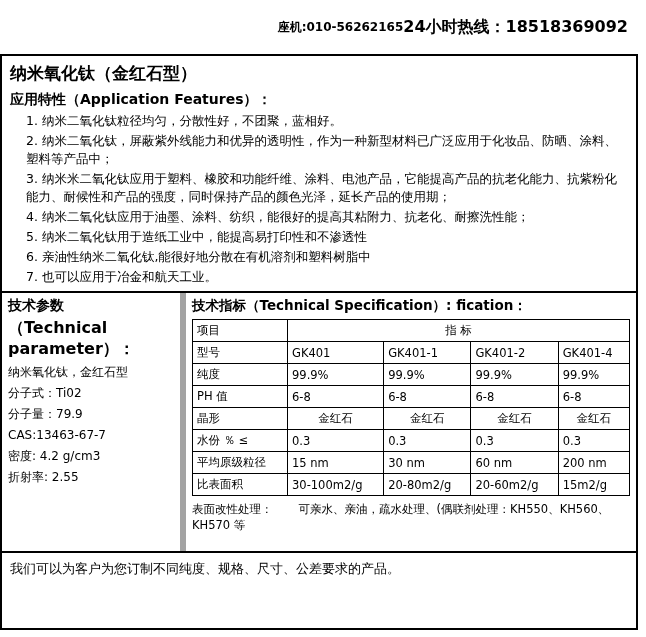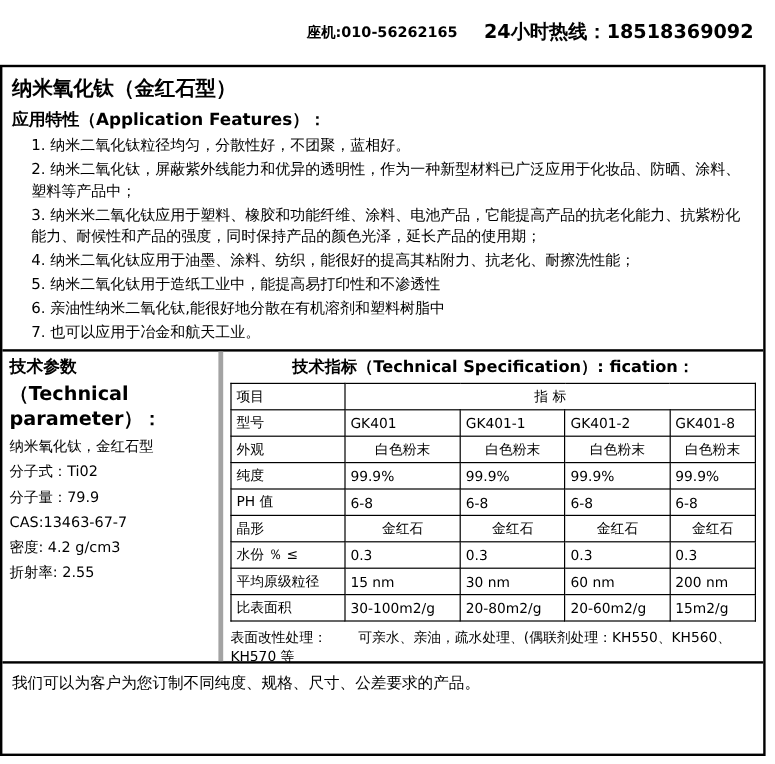--- a/index.html
+++ b/index.html
@@ -25,21 +25,20 @@
     height: 54px;
     display: flex;
     align-items: center;
     justify-content: flex-end;
     padding-right: 18px;
     box-sizing: border-box;
   }
   .contact-bar .phone {
     font-size: 12px;
     font-weight: bold;
-    margin-right: 22px;
     letter-spacing: 0px;
   }
   .contact-bar .hotline {
     font-size: 16px;
     font-weight: bold;
   }
 
   
   .frame {
     border: 2px solid #000;
@@ -74,21 +73,21 @@
   }
 
   
   .lower {
     display: flex;
     height: 258px;
   }
   .left-col {
     width: 184px;
     box-sizing: border-box;
-    border-right: 4px solid #a3a3a3;
+    border-right: 6px solid #a3a3a3;
     padding: 4px 6px;
   }
   .left-col .h {
     font-size: 14px;
     font-weight: bold;
     padding-bottom: 3px;
   }
   .left-col .sub {
     font-size: 16px;
     font-weight: bold;
@@ -100,21 +99,20 @@
   }
   .right-col {
     flex: 1;
     padding: 4px 6px 4px 6px;
     box-sizing: border-box;
   }
   .right-col .h {
     font-size: 13.5px;
     font-weight: bold;
     padding-bottom: 4px;
-    text-align: center;
   }
   table.spec {
     border-collapse: collapse;
     width: 100%;
     font-size: 11.5px;
   }
   table.spec td {
     border: 1px solid #000;
     height: 21px;
     padding: 0 4px;
@@ -192,28 +190,21 @@
           <tbody>
               <tr>
             <td class="label">项目</td>
             <td class="ctr" colspan="4">指        标</td>
           </tr>
           <tr>
             <td class="label">型号</td>
             <td>GK401</td>
             <td>GK401-1</td>
             <td>GK401-2</td>
-            <td>GK401-8</td>
-          </tr>
-          <tr>
-            <td class="label">外观</td>
-            <td class="ctr">白色粉末</td>
-            <td class="ctr">白色粉末</td>
-            <td class="ctr">白色粉末</td>
-            <td class="ctr">白色粉末</td>
+            <td>GK401-4</td>
           </tr>
           <tr>
             <td class="label">纯度</td>
             <td>99.9%</td>
             <td>99.9%</td>
             <td>99.9%</td>
             <td>99.9%</td>
           </tr>
           <tr>
             <td class="label">PH 值</td>

